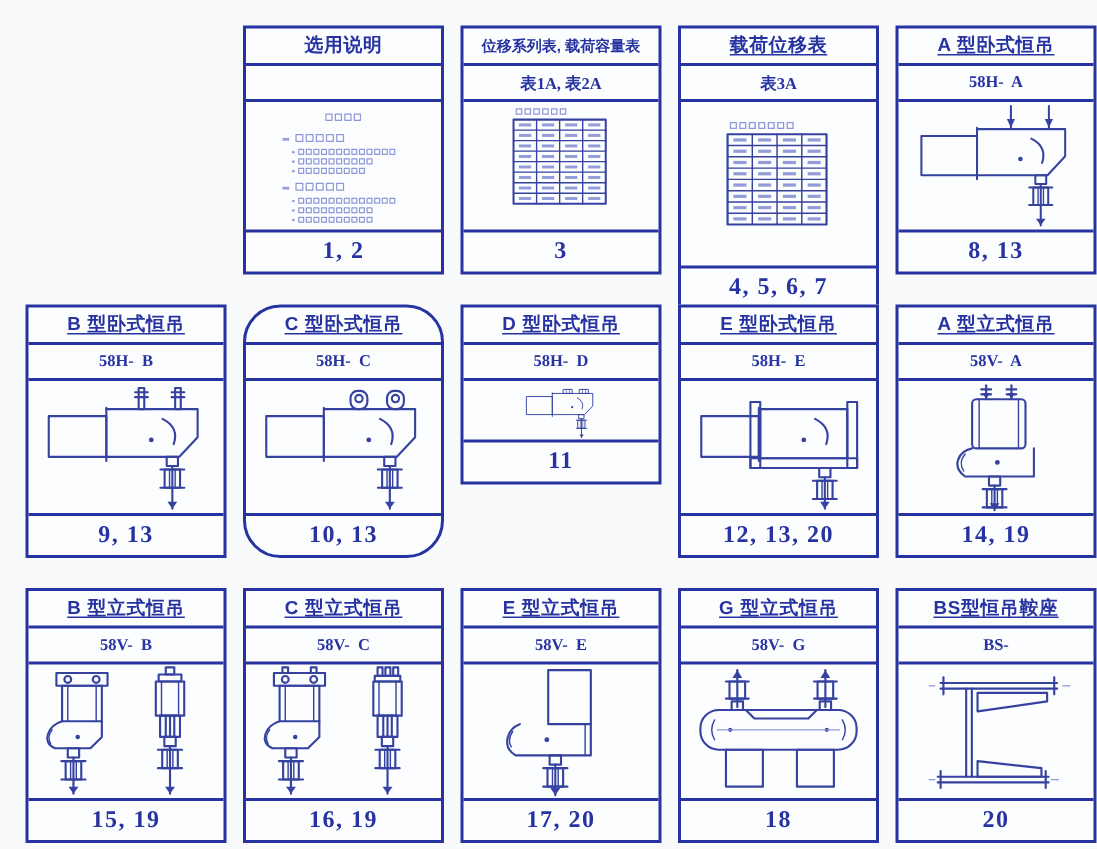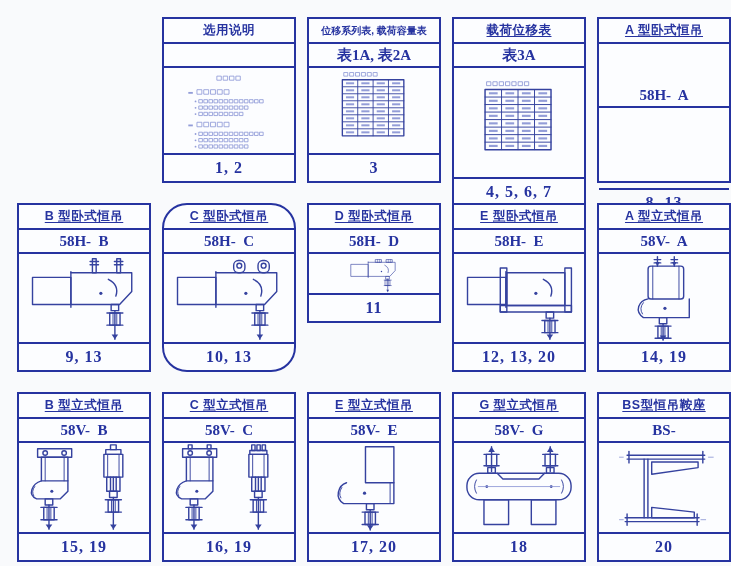--- a/index.html
+++ b/index.html
@@ -24,21 +24,21 @@
     font-weight:bold;font-size:12.5px;letter-spacing:0.5px;
     text-decoration:underline;text-underline-offset:2px;
     white-space:nowrap;overflow:hidden;
   }
   .panel-title.nound{text-decoration:none;}
   .panel-title.long{font-size:10px;letter-spacing:0;}
   .panel-sub{
     height:22px;flex:0 0 22px;border-bottom:2px solid var(--ink);
     display:flex;align-items:center;justify-content:center;
     font-family:"Liberation Serif", serif;
-    font-weight:bold;font-size:15px;white-space:pre;
+    font-weight:bold;font-size:11px;white-space:pre;
   }
   .panel-body{flex:1 1 auto;position:relative;overflow:hidden;}
   .panel-body svg{position:absolute;inset:0;width:100%;height:100%;}
   .panel-footer{
     height:26px;flex:0 0 26px;border-top:2px solid var(--ink);
     display:flex;align-items:center;justify-content:center;
     font-family:"Liberation Serif", serif;
     font-weight:bold;font-size:16px;letter-spacing:1px;white-space:pre;
   }
   svg *{stroke:var(--ink2);fill:none;stroke-width:1.5;stroke-linecap:round;stroke-linejoin:round;}
@@ -257,21 +257,21 @@
           <rect x="70" y="62.3" width="9" height="2.2" class="ltf"></rect>
           <rect x="87" y="62.3" width="9" height="2.2" class="ltf"></rect>
           <rect x="36" y="70.05000000000001" width="9" height="2.2" class="ltf"></rect>
           <rect x="53" y="70.05000000000001" width="9" height="2.2" class="ltf"></rect>
           <rect x="70" y="70.05000000000001" width="9" height="2.2" class="ltf"></rect>
           <rect x="87" y="70.05000000000001" width="9" height="2.2" class="ltf"></rect>
         </svg>
       </div>
     <div class="panel-footer">4, 5, 6, 7</div>
   </section>
-    <section class="panel" style="left: 597px; top: 17px; height: 166px; gap: 40px;">
+    <section class="panel" style="left: 597px; top: 17px; height: 166px;">
     <div class="panel-title">A 型卧式恒吊</div>
     <div class="panel-sub">58H-  A</div>
     <div class="panel-body">
         <svg viewBox="0 0 134 94" preserveAspectRatio="xMidYMid meet" aria-hidden="true">
           <rect x="12" y="25" width="41" height="29"></rect>
           <line x1="53" y1="19" x2="53" y2="57" stroke-width="2.4"></line>
           <path d="M53,20 H118 V40 L105,54 H53"></path>
           <path d="M93,27 q12,6 8,18" stroke-width="2.8"></path>
           <circle cx="85" cy="42" r="1.7" class="fill"></circle>
           <line x1="78" y1="3" x2="78" y2="19"></line>

